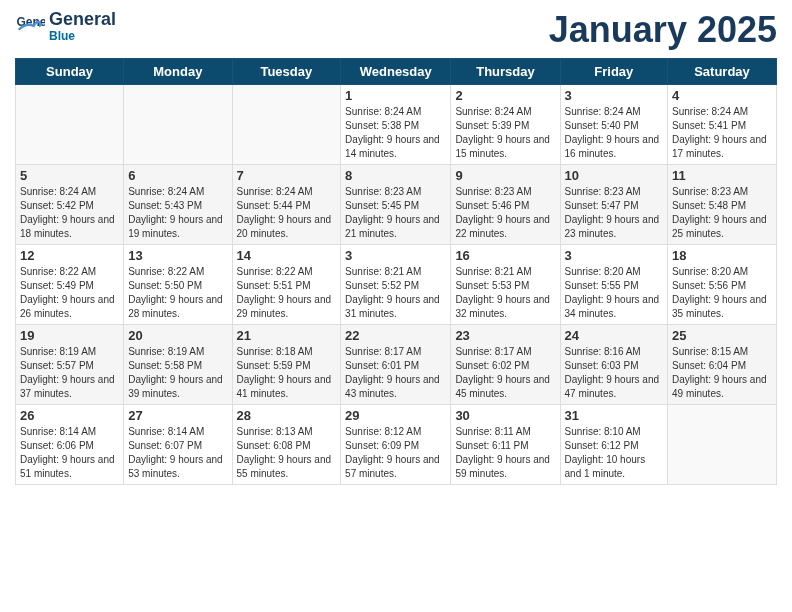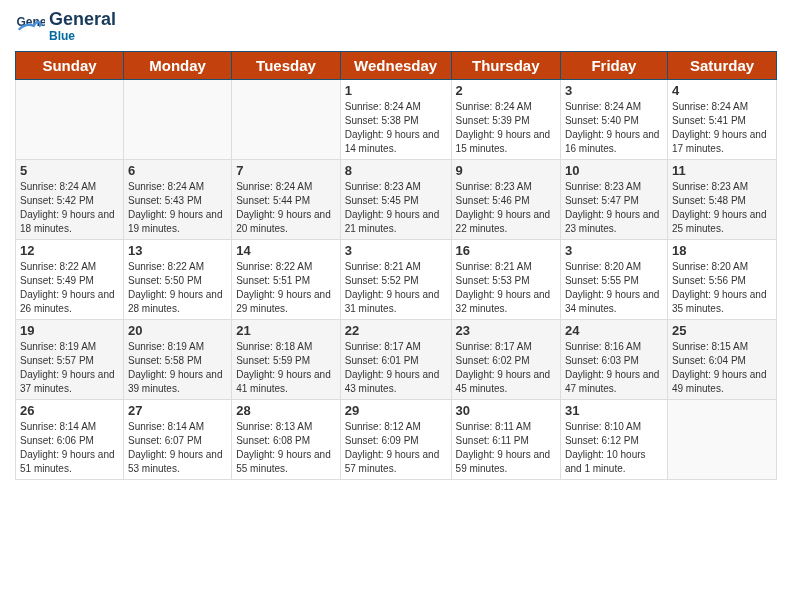--- a/index.html
+++ b/index.html
@@ -12,25 +12,25 @@
     .logo { display: flex; align-items: center; }
     .logo-icon { width: 30px; height: 30px; margin-right: 2px; }
     
     .title-section { text-align: right; }
     .month-title { font-size: 36px; font-weight: bold; color: #1a3a5c; line-height: 1.1; }
     .subtitle { font-size: 16px; color: #555; }
     
     .calendar { width: 100%; border-collapse: collapse; border: 1px solid #ccc; }
     
     .calendar th {
-      background-color: #c2410c;
+      background-color: #0c4a6e;
       color: white;
       text-align: center;
       padding: 5px 4px;
-      font-size: 15px;
+      font-size: 13px;
       font-weight: bold;
       border: 1px solid #1a5276;
     }
     
     .calendar td {
       vertical-align: top;
       border: 1px solid #ddd;
       padding: 3px 4px;
       width: 113px;
       min-height: 75px;
@@ -68,20 +68,21 @@
         <polygon points="32,14 38,18 32,22" fill="#4a90d9"></polygon>
       </svg>
       <div style="margin-left:2px;">
         <div style="font-size:18px;font-weight:bold;color:#1a3a5c;line-height:1.1;">
           <span style="color:#1a3a5c;">General</span>
         </div>
         <div style="font-size:12px;font-weight:bold;color:#0369a1;line-height:1.1;">Blue</div>
       </div>
     </div>
     <div class="title-section">
+      <div class="month-title">January 2025</div>
     </div>
   </div>
 
   <table class="calendar">
     <thead>
       <tr>
       <th>Sunday</th>
           <th>Monday</th>
           <th>Tuesday</th>
           <th>Wednesday</th>

